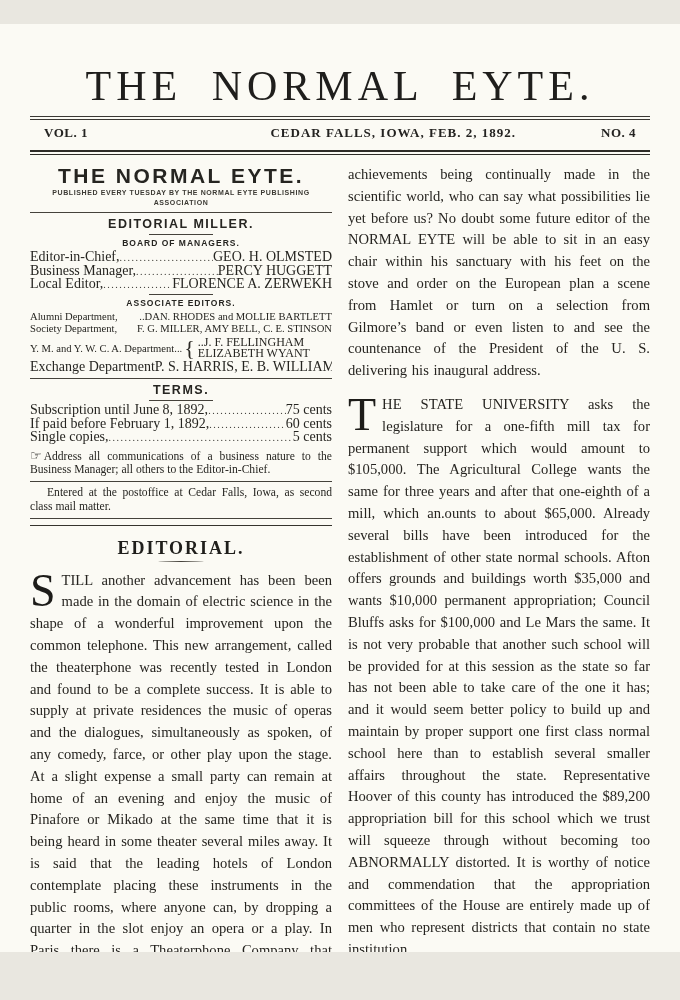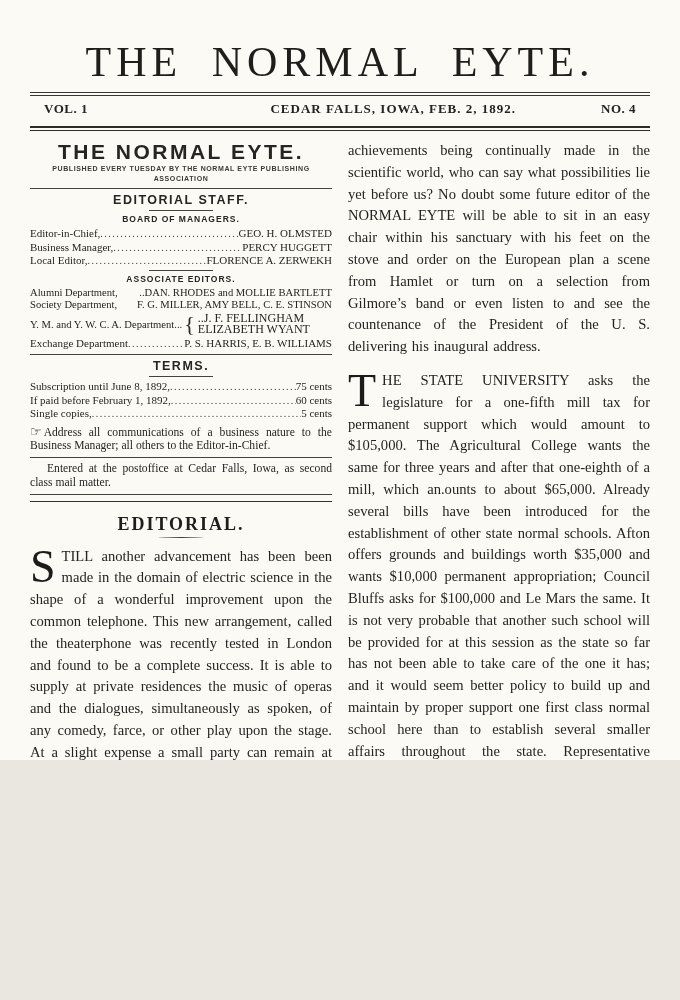--- a/index.html
+++ b/index.html
@@ -1,20 +1,20 @@
 <!DOCTYPE html>
 <html><head>
 <meta charset="utf-8">
 <style>
   * { margin:0; padding:0; box-sizing:border-box; }
   html,body { width:680px; height:1000px; }
   body { background:#e9e7e0; font-family:"Liberation Serif","DejaVu Serif",serif; }
   .page {
-    position:relative; width:680px; height:760px; background:#fbfaf4;
-    color:#242321; padding:38px 30px 0 30px; overflow:hidden;
+    position:relative; width:680px; height:928px; background:#fbfaf4;
+    color:#242321; padding:38px 30px 0 30px; overflow:hidden;margin-top:24px;
   }
   
   .masthead-title {
     font-family:"Liberation Serif","DejaVu Serif",serif;
     font-weight:400; font-size:42px; text-align:center;
     letter-spacing:5px; word-spacing:14px; color:#1f1e1c;
   }
   .rule-double { border-top:1px solid #3a3833; border-bottom:1px solid #3a3833; height:4px; margin-top:6px; }
   .rule-double.heavy { border-top:2px solid #2e2c27; border-bottom:1.5px solid #2e2c27; height:5px; }
   .dateline { display:flex; align-items:baseline; font-size:13px; font-weight:bold; letter-spacing:.5px; padding:5px 14px 3px 14px; }
@@ -38,21 +38,21 @@
   .rule { border:none; border-top:1px solid #45423b; margin:4px 0; }
   .short-rule { width:64px; border-top:1px solid #45423b; margin:2px auto 3px auto; }
   .sec-head {
     font-family:"Liberation Sans","DejaVu Sans",sans-serif;
     font-size:12.5px; font-weight:700; letter-spacing:1.5px; text-align:center; line-height:15px; margin-top:3px;
   }
   .sub-head {
     font-family:"Liberation Sans","DejaVu Sans",sans-serif;
     font-size:8.5px; font-weight:700; letter-spacing:1px; text-align:center; line-height:11px; margin:3px 0 2px 0;
   }
-  .leader-row { display:flex; align-items:baseline; font-size:11px; line-height:12.5px; }
+  .leader-row { display:flex; align-items:baseline; font-size:14px; line-height:12.5px; }
   .leader-row .lbl { white-space:nowrap; }
   .leader { flex:1; overflow:hidden; white-space:nowrap; color:#3a3832; }
   .leader::after { content:"....................................................................."; letter-spacing:1.5px; font-size:10px; }
   .leader-row .val { white-space:nowrap; }
   .assoc-row { display:flex; justify-content:space-between; align-items:baseline; font-size:10.6px; line-height:12.5px; }
   .brace-row { display:flex; align-items:center; font-size:10.6px; margin:1px 0; }
   .brace-row .lbl { white-space:nowrap;font-family:Liberation Serif, serif; }
   .brace-glyph { font-size:22px; font-weight:400; line-height:22px; margin:0 3px 0 2px; color:#2c2a25; }
   .brace-names { flex:1; display:flex; flex-direction:column; text-align:left; font-size:12px; line-height:11.5px; }
   .note { font-size:11.6px; line-height:13.8px; text-align:justify; margin:4px 0 3px 0; }
@@ -93,21 +93,21 @@
     <div class="rule-double heavy"></div>
   </header>
 
   <div class="columns">
 
     <div class="col">
       <div class="colophon">
         <div class="paper-name">THE NORMAL EYTE.</div>
         <div class="published">PUBLISHED EVERY TUESDAY BY THE NORMAL EYTE PUBLISHING ASSOCIATION</div>
         <hr class="rule">
-        <div class="sec-head">EDITORIAL STAFF.</div>
+        <div class="sec-head">EDITORIAL MILLER.</div>
         <div class="short-rule"></div>
         <div class="sub-head">BOARD OF MANAGERS.</div>
 
         <div class="leader-row">
           <span class="lbl">Editor-in-Chief,</span>
           <span class="leader"></span>
           <span class="val">GEO. H. OLMSTED</span>
         </div>
         <div class="leader-row">
           <span class="lbl">Business Manager,</span>

